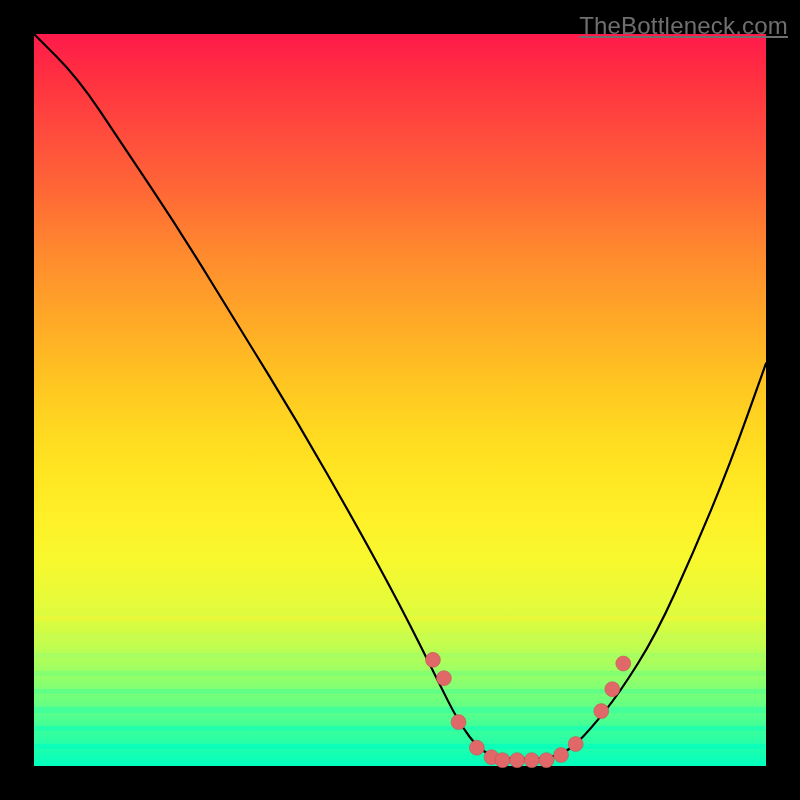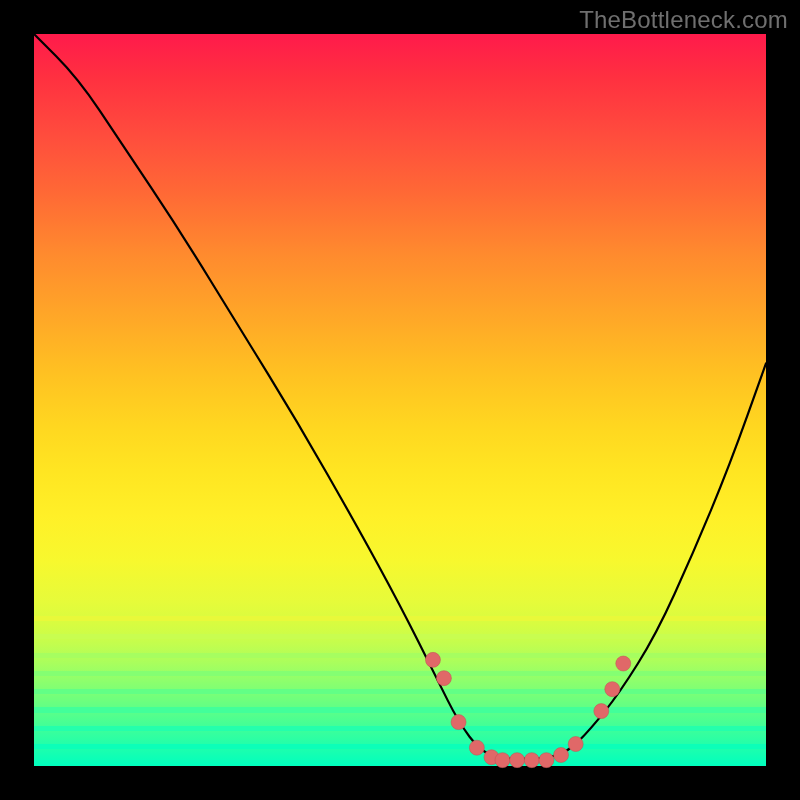--- a/index.html
+++ b/index.html
@@ -51,25 +51,26 @@
     );
   }
   .green-bands {
     position: absolute;
     left: 0;
     width: 100%;
     pointer-events: none;
   }
   .watermark {
     position: absolute;
-    top: 6px;
+    top: 12px;
     right: 12px;
     color: #6f6f6f;
     font-size: 24px;
     letter-spacing: 0.2px;
+    text-decoration: underline;
   }
   svg.curve-layer {
     position: absolute;
     top: 34px;
     left: 34px;
     width: 732px;
     height: 732px;
     overflow: visible;
   }
 </style>

